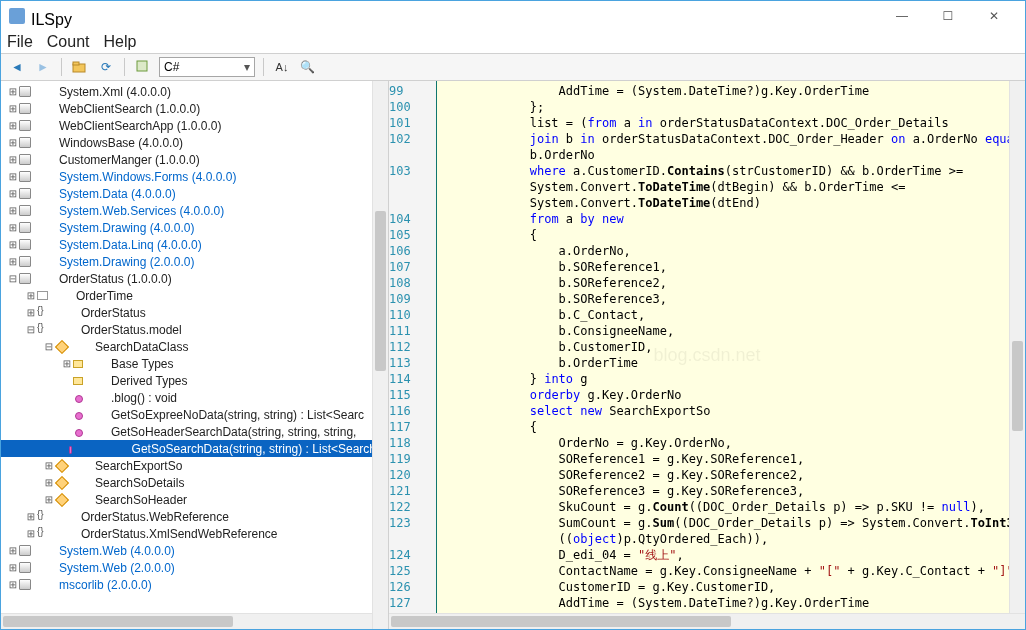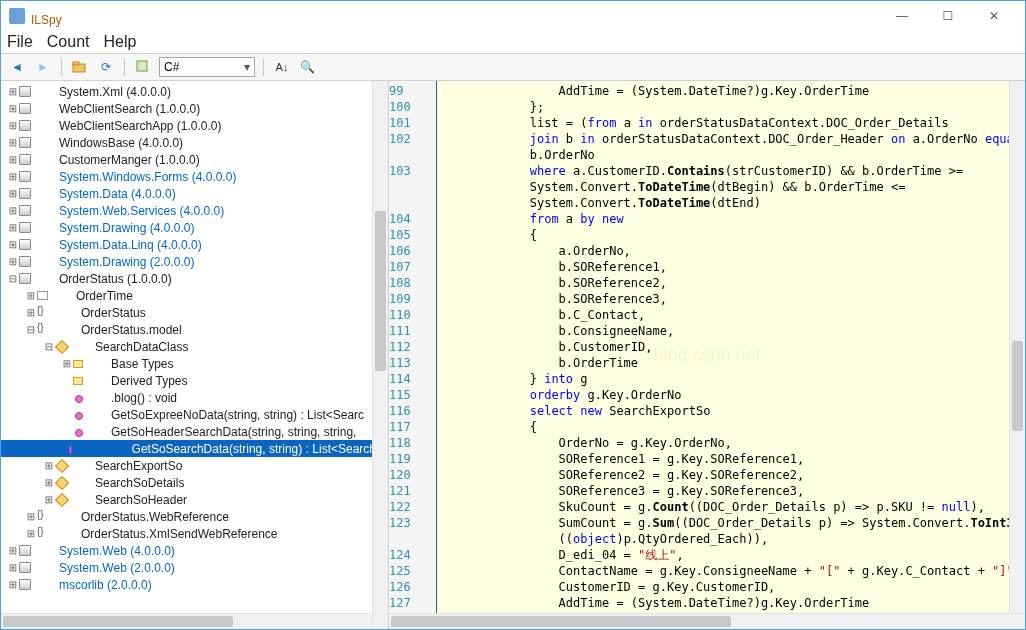--- a/index.html
+++ b/index.html
@@ -1,19 +1,19 @@
 <!DOCTYPE html>
 <html><head>
 <meta charset="utf-8">
 <style>
   * { box-sizing: border-box; margin: 0; padding: 0; }
   body { font-family: "Segoe UI", Tahoma, sans-serif; font-size: 12px; color: #222; background: #fff; width:1026px; height:630px; overflow:hidden; border:1px solid #4aa3df;}
   .titlebar { height: 30px; display:flex; align-items:center; padding:0 8px; background:#fff; border-bottom: none;}
   .titlebar .app-icon { width:16px; height:16px; background:#6aa0d8; margin-right:6px; border-radius:2px;}
-  .titlebar .title { flex:1; font-size:12px; color:#a16207;margin-top:7px;}
+  .titlebar .title { flex:1; font-size:16px; color:#000000;margin-top:7px;}
   .winbtns { display:flex; }
   .winbtn { width:46px; height:30px; display:flex; align-items:center; justify-content:center; color:#555;}
   .menubar { height:22px; display:flex; align-items:center; padding:0 6px; gap:14px; background:#fff; font-size:16px;}
   .menubar span { color:#222; }
   .toolbar { height:28px; display:flex; align-items:center; padding:2px 6px; gap:6px; border-top:1px solid #d0d0d0; border-bottom:1px solid #d0d0d0; background:#f6f6f6;}
   .tb-icon { width:20px; height:20px; display:flex; align-items:center; justify-content:center; border-radius:2px;}
   .tb-sep { width:1px; height:18px; background:#c9c9c9; margin:0 2px;}
   .combo { display:flex; align-items:center; border:1px solid #a6a6a6; height:20px; background:#fff; font-size:12px;}
   .combo input { border:none; outline:none; width:80px; padding:0 4px; font-size:12px;}
   .combo .arrow { padding:0 4px; color:#555;}

